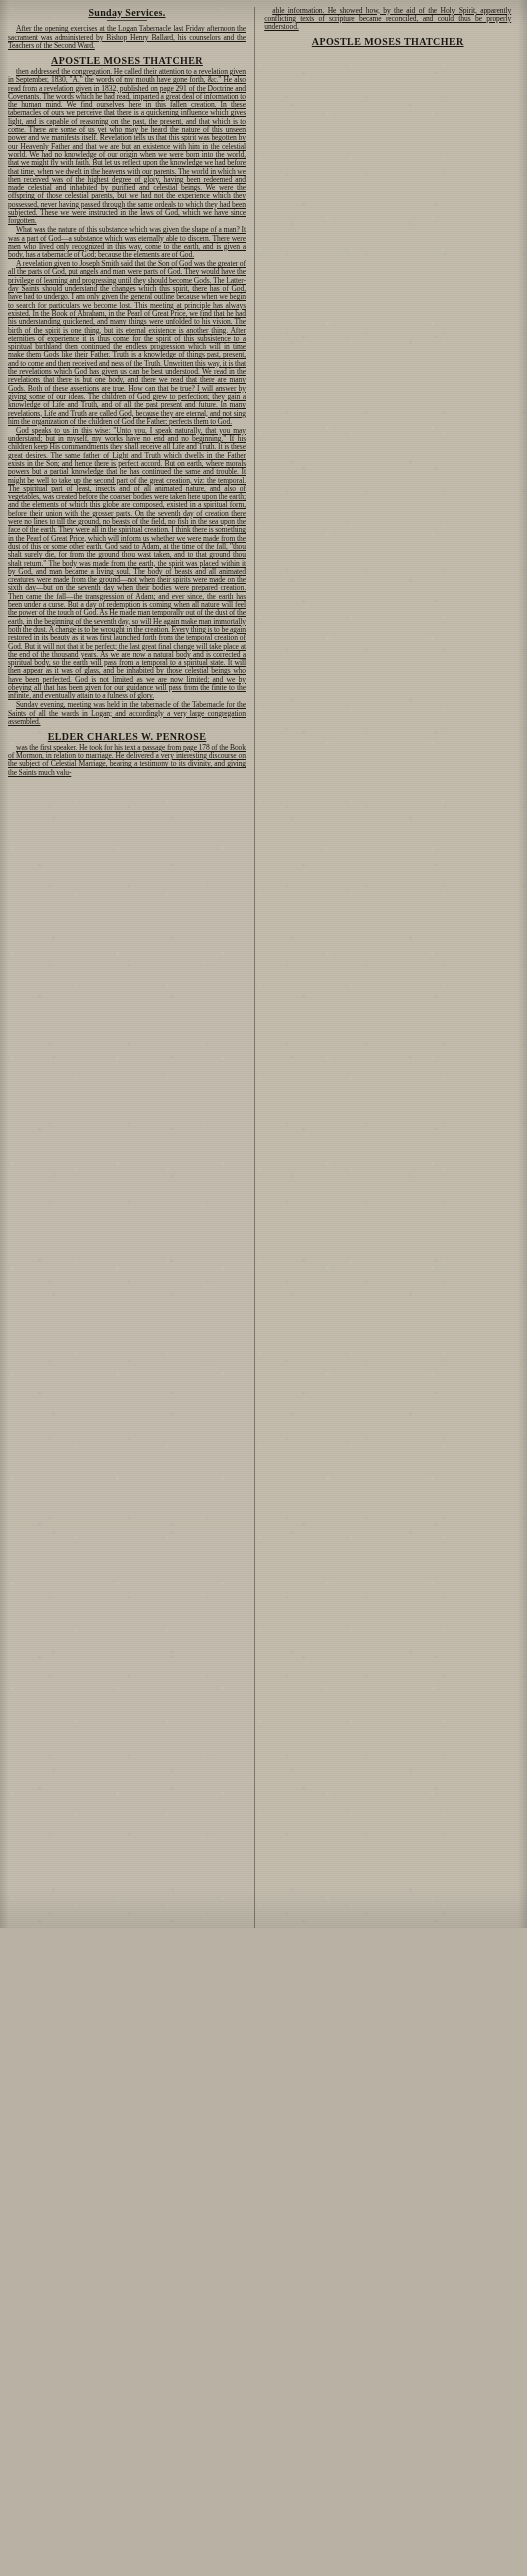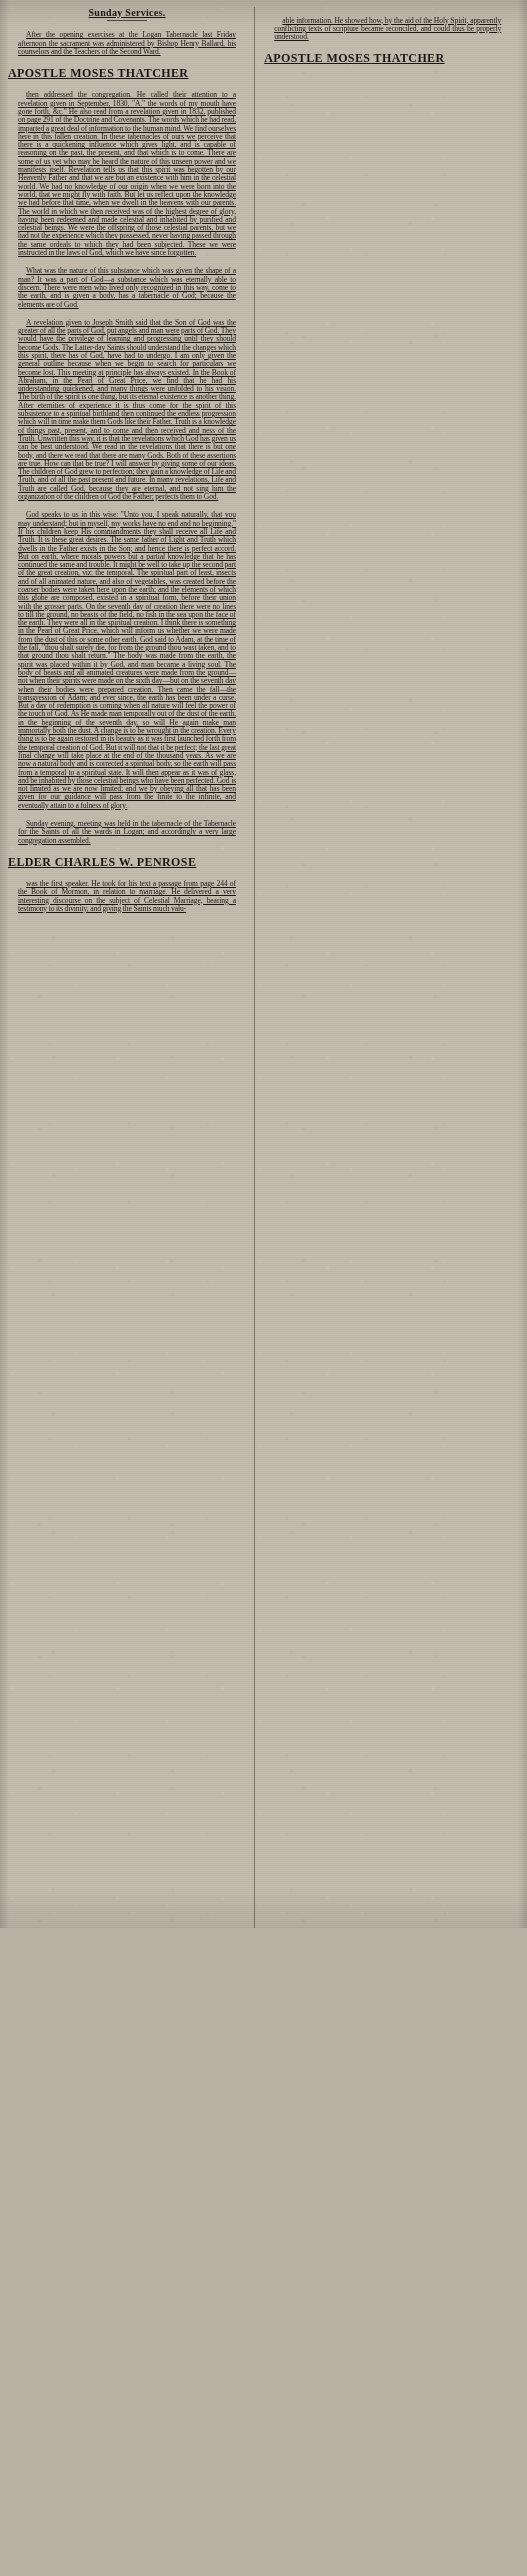--- a/index.html
+++ b/index.html
@@ -61,28 +61,29 @@
     font-family: "Liberation Serif", serif;
   }
   .rule {
     width: 40px;
     height: 1.3px;
     background: #2a241c;
     margin: 1.3px auto 4px auto;
     opacity: 0.75;
   }
   .subhead {
+    text-align: center;
     font-weight: bold;
-    font-size: 12px;
+    font-size: 10px;
     letter-spacing: 0.4px;
     margin: 4.6px 0 2px 0;
     text-transform: uppercase;
   }
   p.body {
-    margin: 10px;
+    margin: 0;
     text-indent: 8px;
     font-size: 7.6px;
     line-height: 8.3px;
     text-align: justify;
     word-spacing: -0.2px;
     letter-spacing: -0.1px;
     font-family: "Liberation Serif", serif;
   }
   p.body + p.body {
     margin-top: 0.7px;
@@ -136,21 +137,21 @@
       <div class="subhead">APOSTLE MOSES THATCHER</div>
 
       <p class="body blur-light">then addressed the congregation. He called their attention to a revelation given in September, 1830, "A." the words of my mouth have gone forth, &amp;c." He also read from a revelation given in 1832, published on page 291 of the Doctrine and Covenants. The words which he had read, imparted a great deal of information to the human mind. We find ourselves here in this fallen creation. In these tabernacles of ours we perceive that there is a quickening influence which gives light, and is capable of reasoning on the past, the present, and that which is to come. There are some of us yet who may be heard the nature of this unseen power and we manifests itself. Revelation tells us that this spirit was begotten by our Heavenly Father and that we are but an existence with him in the celestial world. We had no knowledge of our origin when we were born into the world, that we might fly with faith. But let us reflect upon the knowledge we had before that time, when we dwelt in the heavens with our parents. The world in which we then received was of the highest degree of glory, having been redeemed and made celestial and inhabited by purified and celestial beings. We were the offspring of those celestial parents, but we had not the experience which they possessed, never having passed through the same ordeals to which they had been subjected. These we were instructed in the laws of God, which we have since forgotten.</p>
       <p class="body blur-light">What was the nature of this substance which was given the shape of a man? It was a part of God—a substance which was eternally able to discern. There were men who lived only recognized in this way, come to the earth, and is given a body, has a tabernacle of God; because the elements are of God.</p>
       <p class="body blur-more">A revelation given to Joseph Smith said that the Son of God was the greater of all the parts of God, put angels and man were parts of God. They would have the privilege of learning and progressing until they should become Gods. The Latter-day Saints should understand the changes which this spirit, there has of God, have had to undergo. I am only given the general outline because when we begin to search for particulars we become lost. This meeting at principle has always existed. In the Book of Abraham, in the Pearl of Great Price, we find that he had his understanding quickened, and many things were unfolded to his vision. The birth of the spirit is one thing, but its eternal existence is another thing. After eternities of experience it is thus come for the spirit of this subsistence to a spiritual birthland then continued the endless progression which will in time make them Gods like their Father. Truth is a knowledge of things past, present, and to come and then received and ness of the Truth. Unwritten this way, it is that the revelations which God has given us can be best understood. We read in the revelations that there is but one body, and there we read that there are many Gods. Both of these assertions are true. How can that be true? I will answer by giving some of our ideas. The children of God grew to perfection; they gain a knowledge of Life and Truth, and of all the past present and future. In many revelations, Life and Truth are called God, because they are eternal, and not sing him the organization of the children of God the Father; perfects them to God.</p>
       <p class="body blur-more">God speaks to us in this wise: "Unto you, I speak naturally, that you may understand; but in myself, my works have no end and no beginning." If his children keep His commandments they shall receive all Life and Truth. It is these great desires. The same father of Light and Truth which dwells in the Father exists in the Son; and hence there is perfect accord. But on earth, where morals powers but a partial knowledge that he has continued the same and trouble. It might be well to take up the second part of the great creation, viz: the temporal. The spiritual part of least, insects and of all animated nature, and also of vegetables, was created before the coarser bodies were taken here upon the earth; and the elements of which this globe are composed, existed in a spiritual form, before their union with the grosser parts. On the seventh day of creation there were no lines to till the ground, no beasts of the field, no fish in the sea upon the face of the earth. They were all in the spiritual creation. I think there is something in the Pearl of Great Price, which will inform us whether we were made from the dust of this or some other earth. God said to Adam, at the time of the fall, "thou shalt surely die, for from the ground thou wast taken, and to that ground thou shalt return." The body was made from the earth, the spirit was placed within it by God, and man became a living soul. The body of beasts and all animated creatures were made from the ground—not when their spirits were made on the sixth day—but on the seventh day when their bodies were prepared creation. Then came the fall—the transgression of Adam; and ever since, the earth has been under a curse. But a day of redemption is coming when all nature will feel the power of the touch of God. As He made man temporally out of the dust of the earth, in the beginning of the seventh day, so will He again make man immortally both the dust. A change is to be wrought in the creation. Every thing is to be again restored in its beauty as it was first launched forth from the temporal creation of God. But it will not that it be perfect; the last great final change will take place at the end of the thousand years. As we are now a natural body and is corrected a spiritual body, so the earth will pass from a temporal to a spiritual state. It will then appear as it was of glass, and be inhabited by those celestial beings who have been perfected. God is not limited as we are now limited; and we by obeying all that has been given for our guidance will pass from the finite to the infinite, and eventually attain to a fulness of glory.</p>
       <p class="body blur-light">Sunday evening, meeting was held in the tabernacle of the Tabernacle for the Saints of all the wards in Logan; and accordingly a very large congregation assembled.</p>
 
       <div class="subhead">ELDER CHARLES W. PENROSE</div>
 
-      <p class="body blur-light">was the first speaker. He took for his text a passage from page 244 of the Book of Mormon, in relation to marriage. He delivered a very interesting discourse on the subject of Celestial Marriage, bearing a testimony to its divinity, and giving the Saints much valu-</p>
+      <p class="body blur-light">was the first speaker. He took for his text a passage from page 178 of the Book of Mormon, in relation to marriage. He delivered a very interesting discourse on the subject of Celestial Marriage, bearing a testimony to its divinity, and giving the Saints much valu-</p>
     </div>
 
     <div class="col col-right">
       <p class="body blur-light">able information. He showed how, by the aid of the Holy Spirit, apparently conflicting texts of scripture became reconciled, and could thus be properly understood.</p>
 
       <div class="subhead">APOSTLE MOSES THATCHER</div>
 
     </div>
   </div>
 </div>

